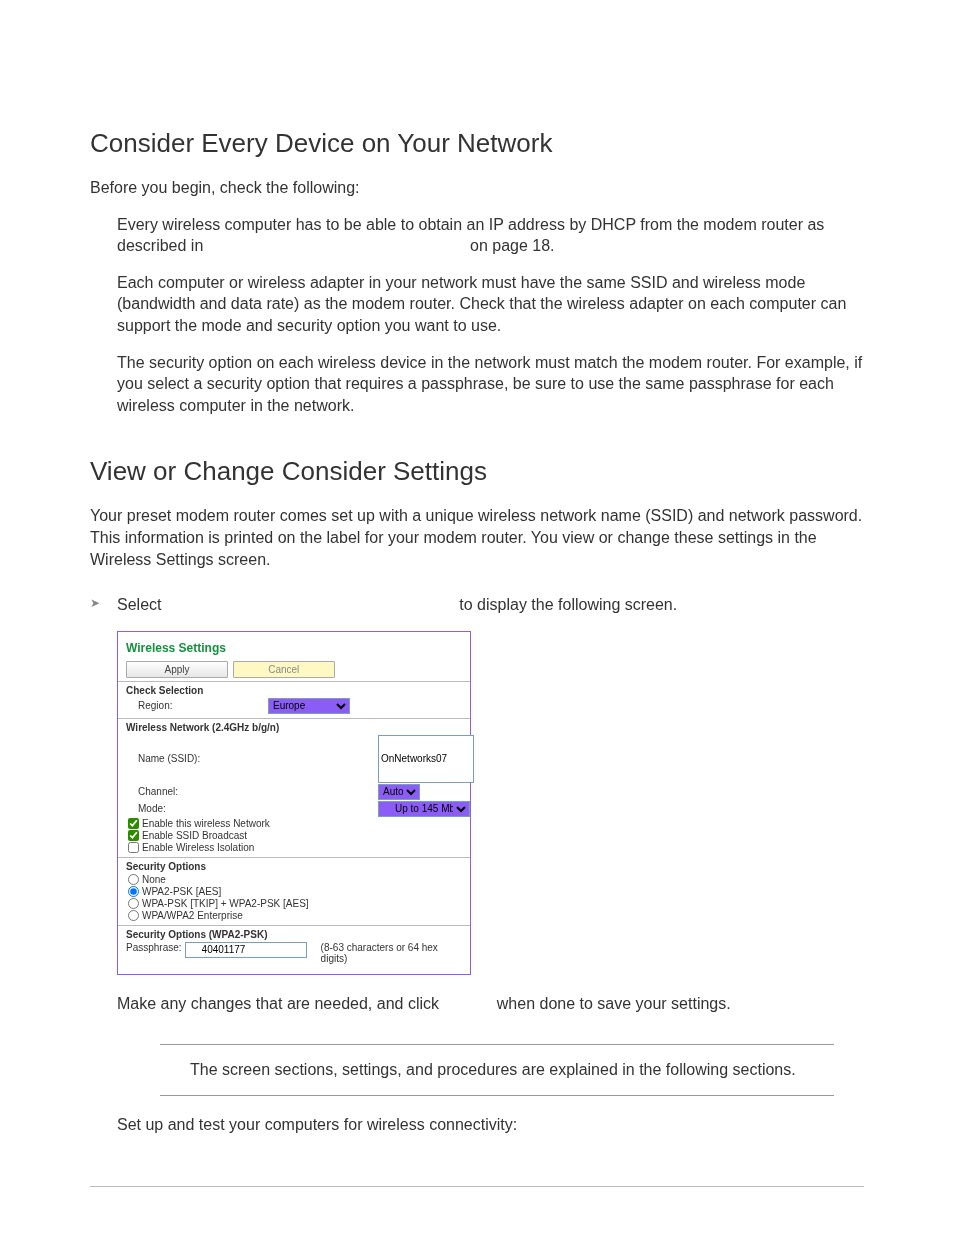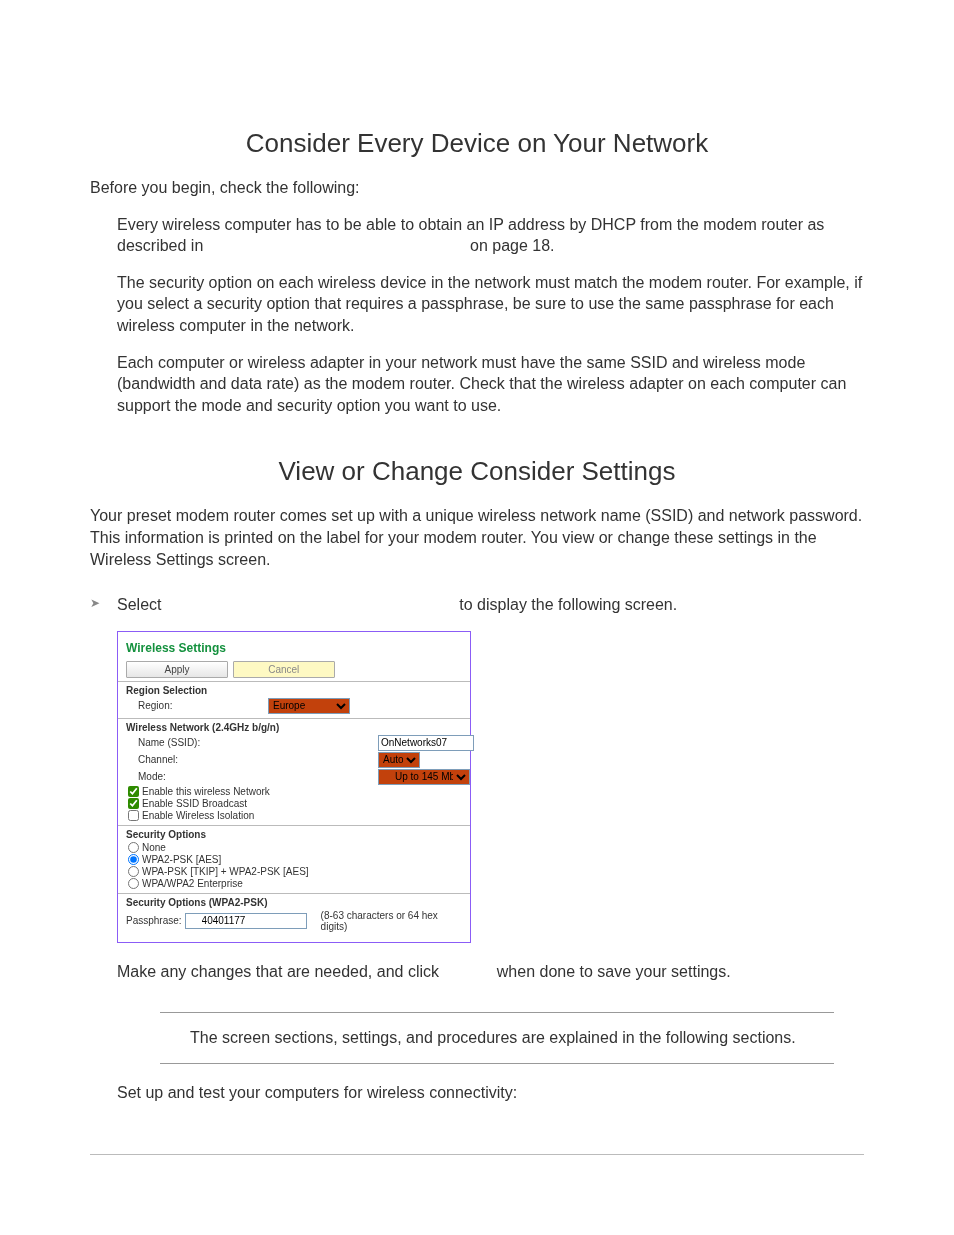--- a/index.html
+++ b/index.html
@@ -15,21 +15,20 @@
       margin: 0 auto;
       padding: 90px 90px 60px 90px;
       box-sizing: border-box;
     }
     h2 {
       font-family: "Segoe UI Light", "Segoe UI", Arial, sans-serif;
       font-weight: 400;
       font-size: 26px;
       color: #333;
       margin: 40px 0 18px 0;
-      text-align: center;
     }
     h2.first {
       margin-top: 38px;
     }
     p {
       margin: 0 0 15px 0;
       line-height: 1.35;
     }
     .indent {
       margin-left: 27px;
@@ -108,33 +107,33 @@
       display: flex;
       align-items: center;
       margin: 1px 0;
     }
     .screenshot .lbl {
       flex: 0 0 240px;
       padding-left: 12px;
     }
     .screenshot .val input[type=text] {
       font-size: 10px;
-      padding: 0 2px;
+      padding: 16px 2px;
       border: 1px solid #7e9db9;
       height: 14px;
       line-height: 14px;
       width: 90px;
       font-family: Tahoma, Arial, sans-serif;
     }
     .screenshot .val select {
       font-size: 10px;
       border: 1px solid #7e9db9;
       height: 16px;
       font-family: Tahoma, Arial, sans-serif;
-      background: #c2410c;
+      background: #8b5cf6;
     }
     .screenshot .val select.wide {
       width: 92px;
       padding-left: 12px;
     }
     .screenshot .val select.small {
       width: 42px;
     }
     .screenshot .val select.region {
       width: 82px;
@@ -157,21 +156,20 @@
       align-items: center;
       margin: 1px 0 1px 2px;
     }
     .screenshot .radio input {
       margin: 0 3px 0 0;
       width: 11px;
       height: 11px;
     }
     .screenshot .pass-row {
       display: flex;
-      align-items: center;
       margin-top: 2px;
     }
     .screenshot .pass-row .plbl {
       margin-right: 3px;
     }
     .screenshot .pass-row input[type=text] {
       font-size: 10px;
       padding: 0 16px;
       border: 1px solid #7e9db9;
       height: 14px;
@@ -193,22 +191,22 @@
 <div class="page">
 
   <h2 class="first">Consider Every Device on Your Network</h2>
   <p>Before you begin, check the following:</p>
 
   <p class="indent">
     <span>Every wireless computer has to be able to obtain an IP address by DHCP from the modem router as described in</span>
     &nbsp;&nbsp;&nbsp;&nbsp;&nbsp;&nbsp;&nbsp;&nbsp;&nbsp;&nbsp;&nbsp;&nbsp;&nbsp;&nbsp;&nbsp;&nbsp;&nbsp;&nbsp;&nbsp;&nbsp;&nbsp;&nbsp;&nbsp;&nbsp;&nbsp;&nbsp;&nbsp;&nbsp;&nbsp;&nbsp;&nbsp;&nbsp;&nbsp;&nbsp;&nbsp;&nbsp;&nbsp;&nbsp;&nbsp;&nbsp;&nbsp;&nbsp;&nbsp;&nbsp;&nbsp;&nbsp;&nbsp;&nbsp;&nbsp;&nbsp;&nbsp;&nbsp;&nbsp;&nbsp;&nbsp;&nbsp;&nbsp;&nbsp;
     <span>on page 18.</span>
   </p>
+  <p class="indent">Each computer or wireless adapter in your network must have the same SSID and wireless mode (bandwidth and data rate) as the modem router. Check that the wireless adapter on each computer can support the mode and security option you want to use.</p>
   <p class="indent">The security option on each wireless device in the network must match the modem router. For example, if you select a security option that requires a passphrase, be sure to use the same passphrase for each wireless computer in the network.</p>
-  <p class="indent">Each computer or wireless adapter in your network must have the same SSID and wireless mode (bandwidth and data rate) as the modem router. Check that the wireless adapter on each computer can support the mode and security option you want to use.</p>
 
   <h2>View or Change Consider Settings</h2>
   <p>Your preset modem router comes set up with a unique wireless network name (SSID) and network password. This information is printed on the label for your modem router. You view or change these settings in the Wireless Settings screen.</p>
 
   <div class="arrow-marker" style="margin-left:25px; margin-bottom:15px; margin-top:24px;">
     <span class="arrow">➤</span>
   </div>
 
   <p class="indent">
     <span>Select</span>
@@ -217,21 +215,21 @@
   </p>
 
   <div class="screenshot">
     <div class="title">Wireless Settings</div>
     <div class="btnrow">
       <span class="btn">Apply</span>
       <span class="btn cancel">Cancel</span>
     </div>
 
     <div class="section">
-      <div class="section-header">Region Selection</div>
+      <div class="section-header">Check Selection</div>
       <div class="row">
         <span class="lbl" style="flex:0 0 130px;">Region:</span>
         <span class="val">
           <select class="region">
             <option>Europe</option>
           </select>
         </span>
       </div>
     </div>
 

